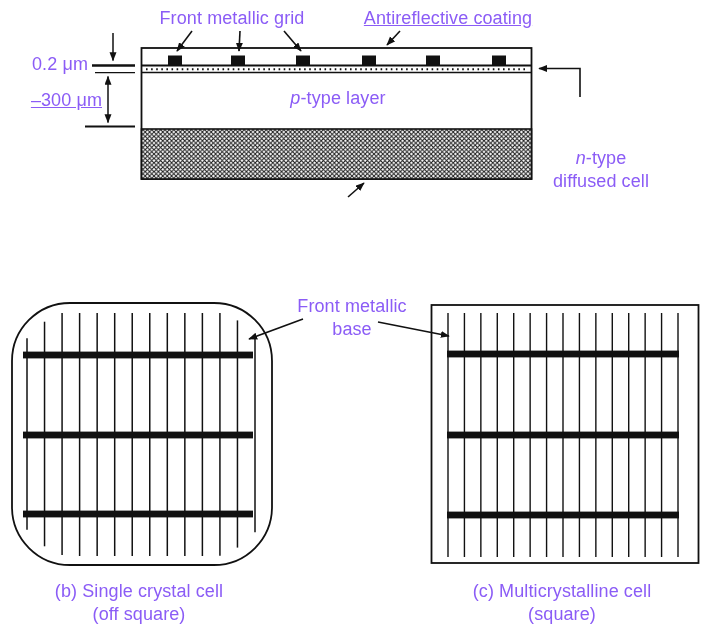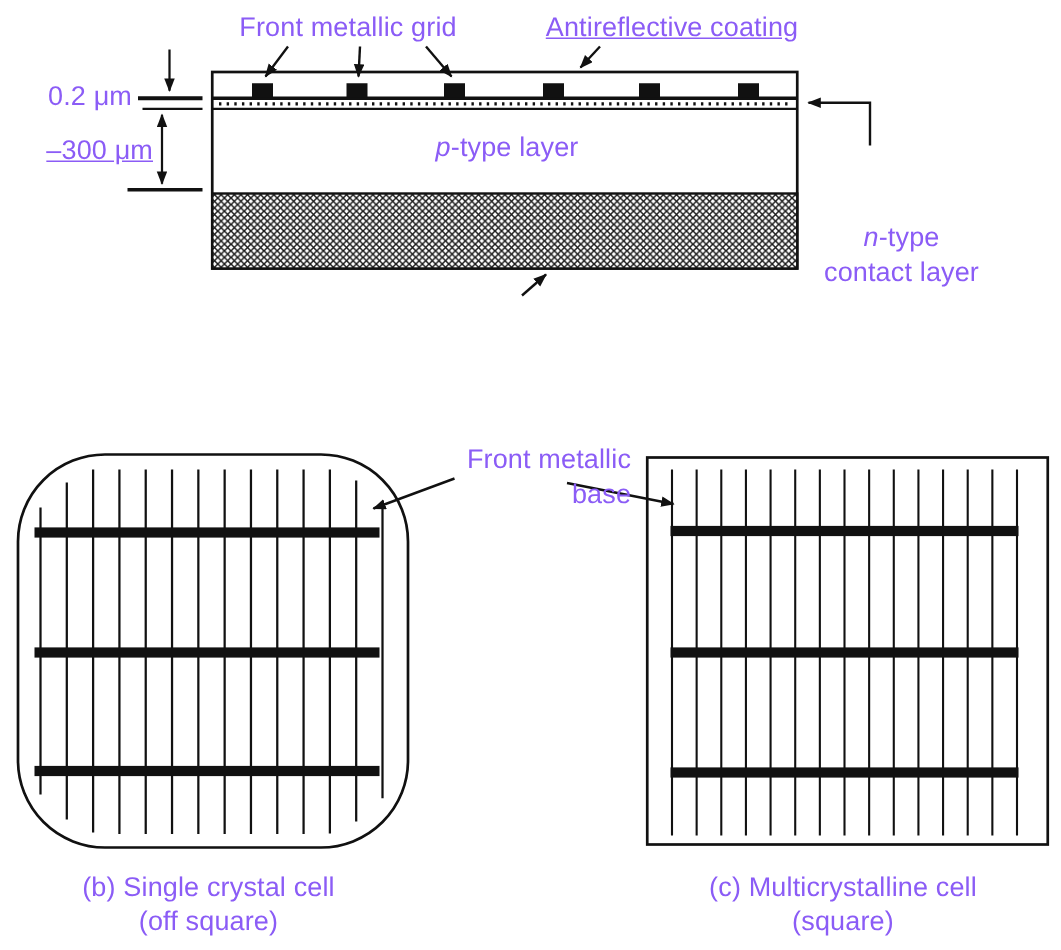--- a/index.html
+++ b/index.html
@@ -132,22 +132,22 @@
   <div class="lbl center" style="left:232px;top:8px;">Front metallic grid</div>
 
   <div class="lbl center" style="left:448px;top:8px;text-decoration:underline;">Antireflective coating</div>
 
   <div class="lbl rightal" style="left:88px;top:54px;">0.2 μm</div>
 
   <div class="lbl rightal" style="left:102px;top:90px;text-decoration:underline;">–300 μm</div>
 
   <div class="lbl center" style="left:338px;top:88px;"><span class="it">p</span><span>-type layer</span></div>
 
-  <div class="lbl center two" style="left:601px;top:99px;margin-top:48px;"><span class="it">n</span><span>-type</span><br><span>contact layer</span></div>
+  <div class="lbl center two" style="left:601px;top:99px;margin-top:48px;"><span class="it">n</span><span>-type</span><br><span>diffused cell</span></div>
 
 
 
-  <div class="lbl center two" style="left:366px;top:295px;text-align:right;"><span>Front metallic</span><br><span>base</span></div>
+  <div class="lbl center two" style="left:352px;top:295px;"><span>Front metallic</span><br><span>base</span></div>
 
   <div class="lbl center two" style="left:562px;top:580px;"><span>(c) Multicrystalline cell</span><br><span>(square)</span></div>
 
   <div class="lbl center two" style="left:139px;top:580px;"><span>(b) Single crystal cell</span><br><span>(off square)</span></div>
 </div>
 
 </body></html>

